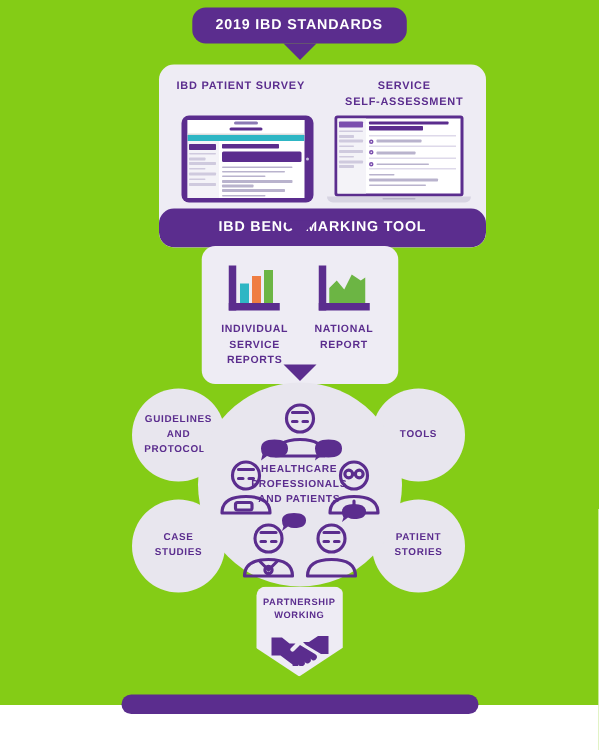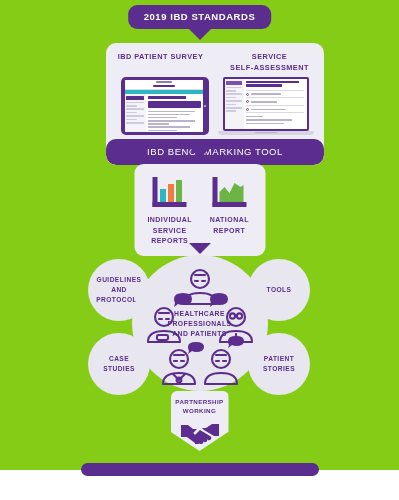--- a/index.html
+++ b/index.html
@@ -160,21 +160,21 @@
   .lap-dot { width: 3px; height: 3px; border-radius: 50%; border: 0.8px solid #7b4fae; box-sizing: border-box;}
   .lap-qline { height: 1.6px; background: #b9b3cd; border-radius: 0.5px; }
 
   
   .bench-bar {
     background: #5b2d8e;
     border-radius: 10px;
     color: #ffffff;
     text-align: center;
     font-size: 9.5px;
-    font-weight: normal;
+    font-weight: bold;
     letter-spacing: 0.55px;
     padding: 7px 0 8px 0;
   }
   .arrow-2 { position: absolute; left: 50%; transform: translateX(-50%); top: 147px; }
 
   
   .reports-panel {
     position: absolute;
     left: 50%;
     transform: translateX(-50%);

